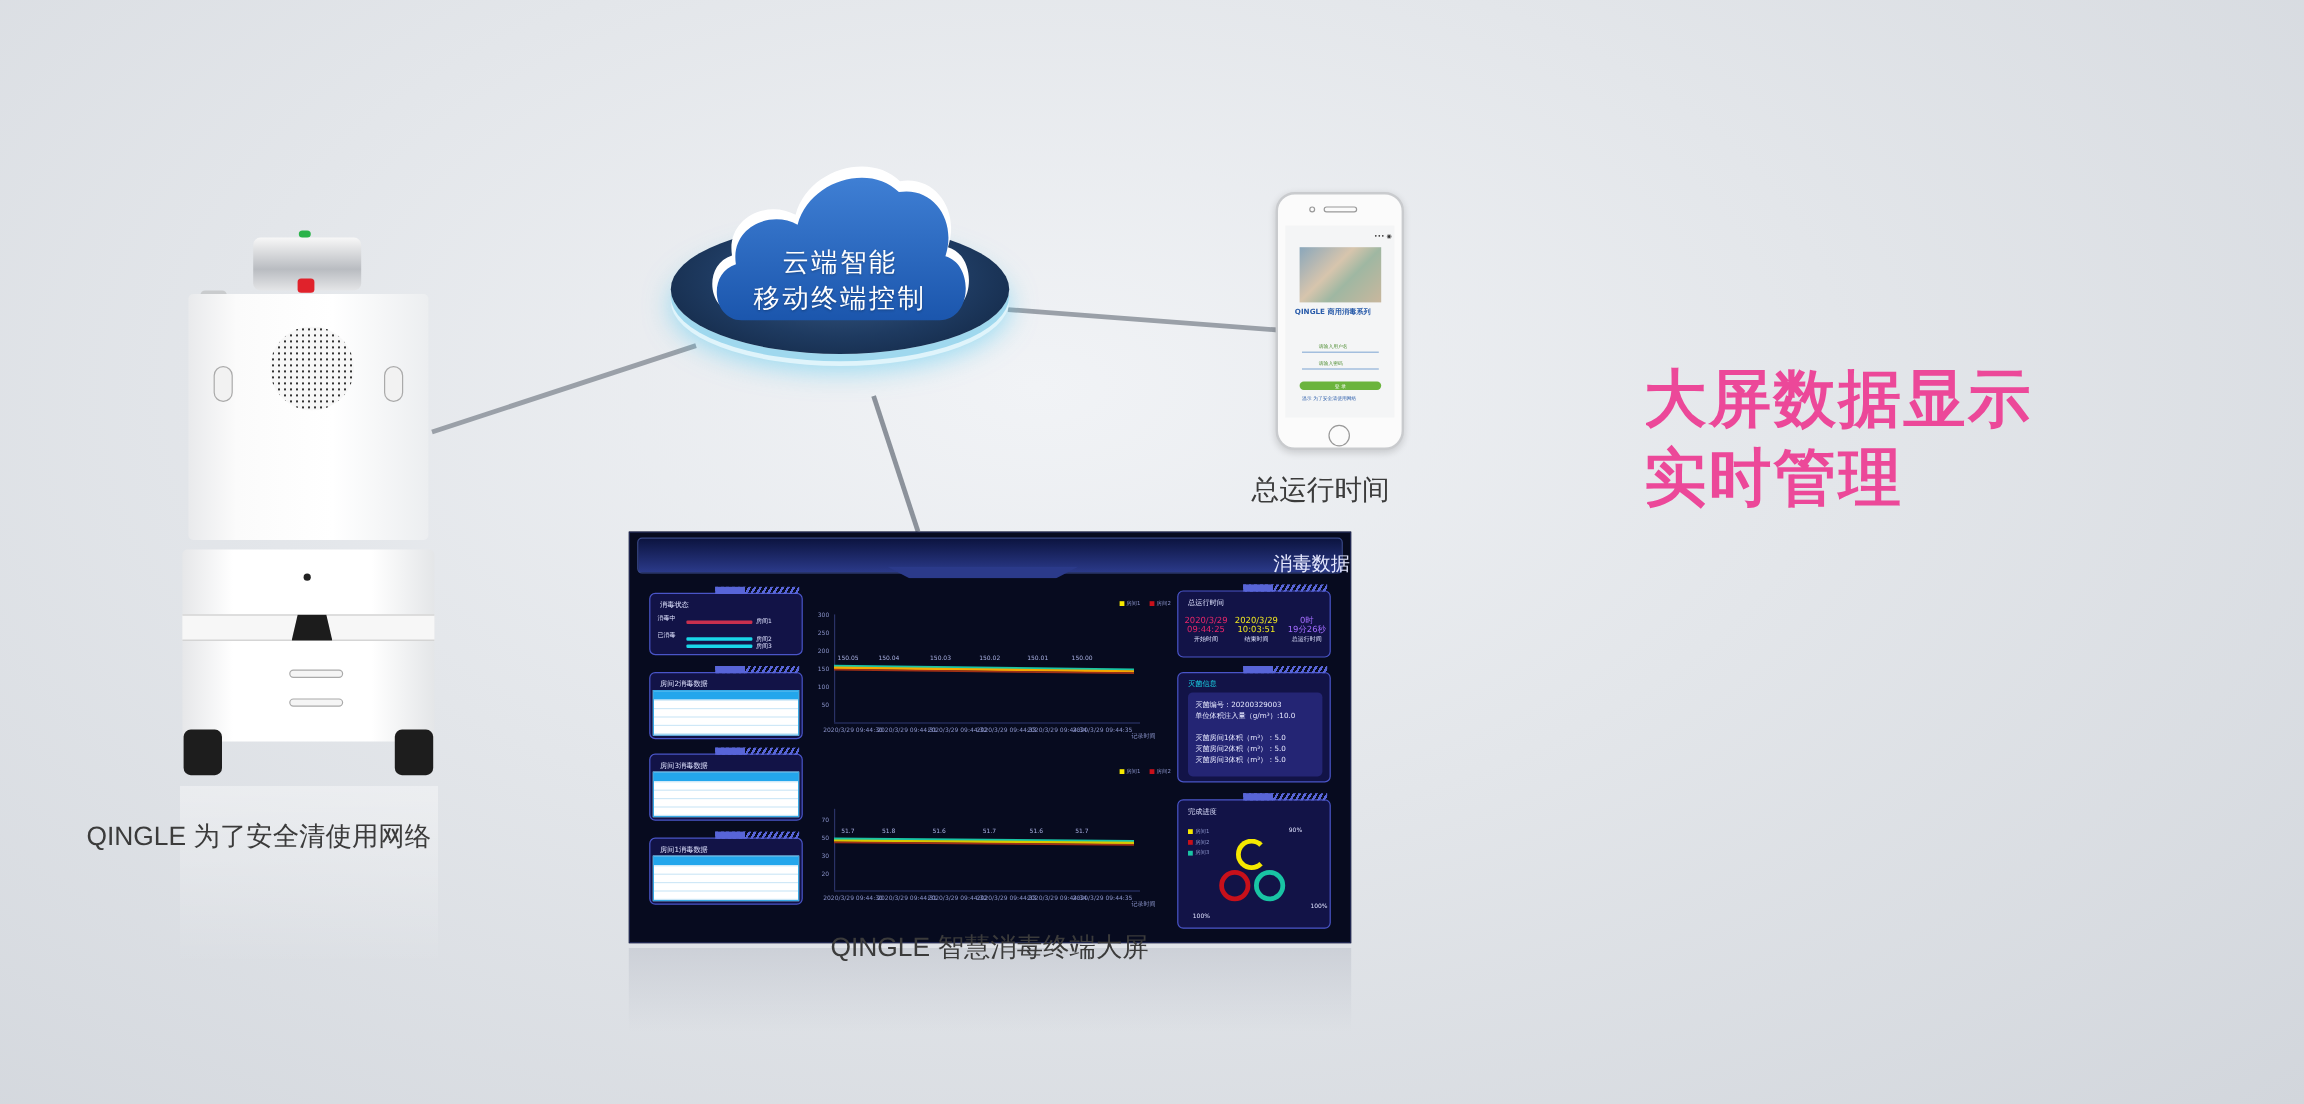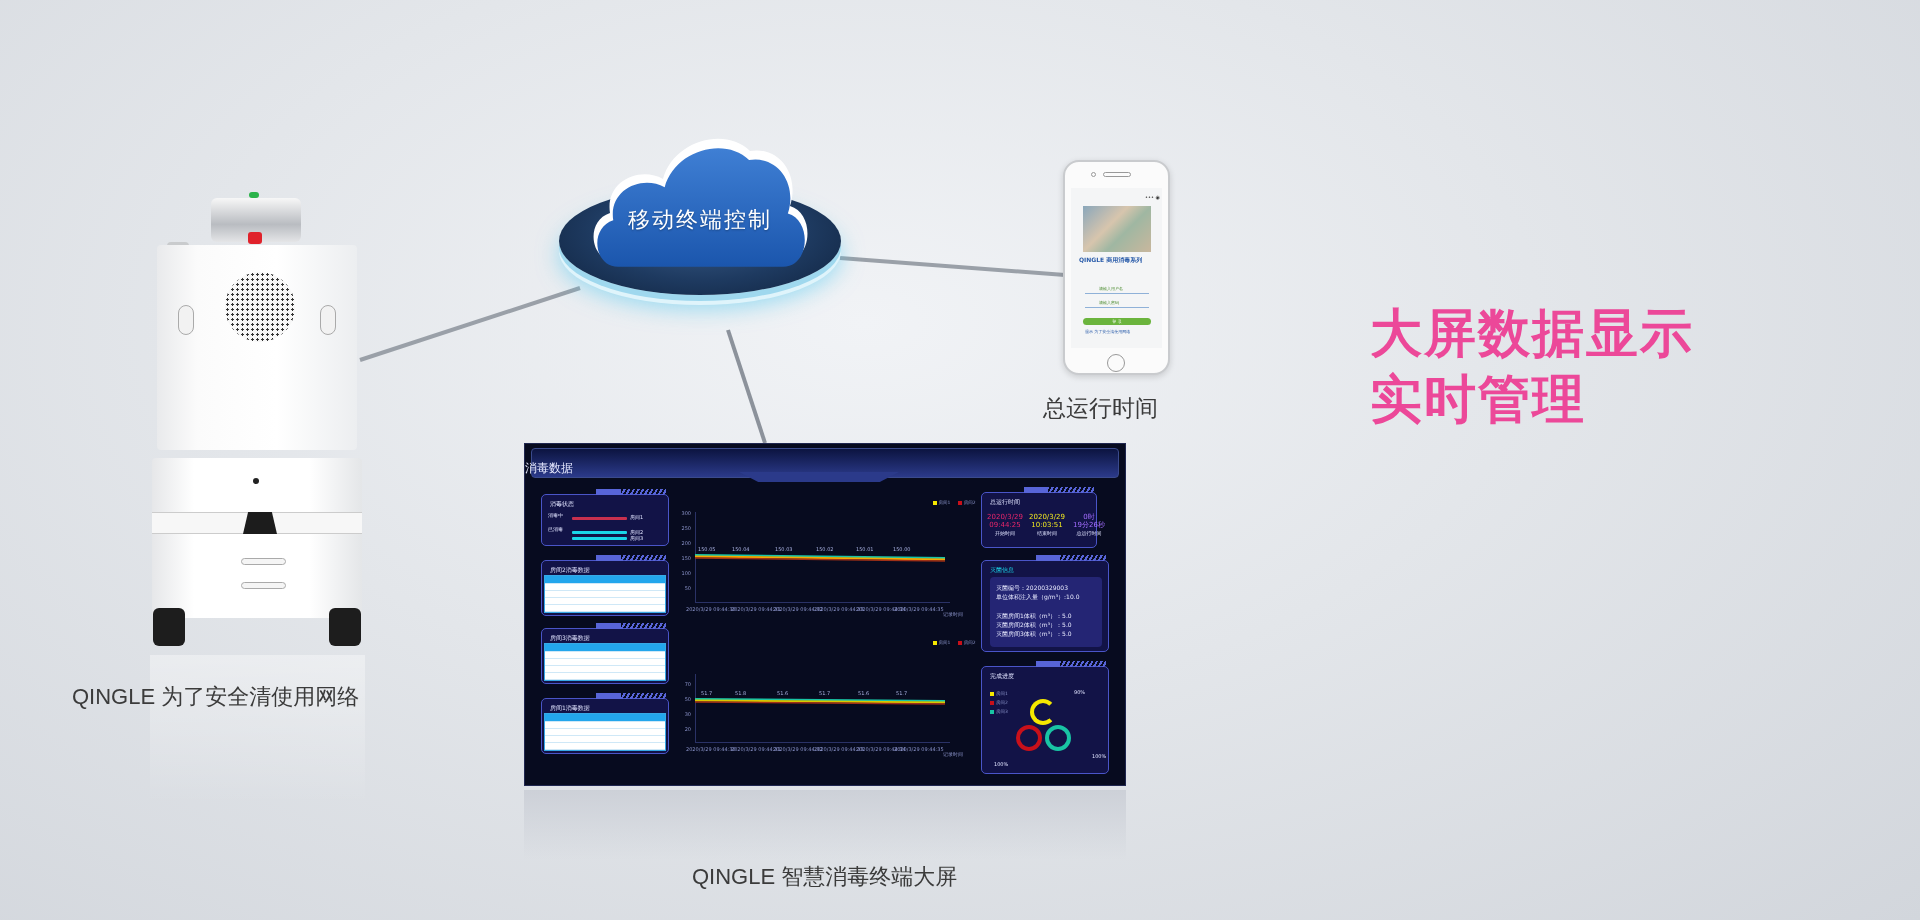--- a/index.html
+++ b/index.html
@@ -58,21 +58,21 @@
   .hero-title{left:1370px;top:300px;font-size:52px;font-weight:bold;color:#ec4899;line-height:66px;letter-spacing:2px}
   .hero-desc{left:1370px;top:482px;font-size:26px;color:#333;line-height:35px}
   
   .dash{left:524px;top:443px;width:602px;height:343px;background:#070b1f;border:1px solid #202750;overflow:hidden;
     font-family:"DejaVu Sans",sans-serif}
   .dash-reflect{left:524px;top:790px;width:602px;height:70px;background:linear-gradient(rgba(200,204,212,.8),rgba(220,223,228,0))}
   .dash .hdr{position:absolute;left:6px;top:4px;width:588px;height:30px;border:1px solid #3a4a8c;border-radius:4px;
     background:linear-gradient(#0c1440,#2b3a8a)}
   .dash .hdr-tab{position:absolute;left:214px;top:28px;width:160px;height:10px;background:#2b3a8a;
     clip-path:polygon(0 0,100% 0,88% 100%,12% 100%)}
-  .dash .hdr-title{position:absolute;left:0;top:16px;width:100%;text-align:left;color:#e6e9ff;font-size:12px}
+  .dash .hdr-title{position:absolute;left:0;top:16px;width:100%;text-align:right;color:#e6e9ff;font-size:16px}
   .panel{position:absolute;border:1px solid #4a55c8;border-radius:5px;background:#121347}
   .panel .ptitle{position:absolute;left:8px;top:5px;font-size:6px;color:#e0e3ff;white-space:nowrap}
   .panel .deco{position:absolute;right:2px;top:-6px;width:70px;height:6px;
     background:linear-gradient(90deg,#5865d8 0 35%,transparent 35% 40%),repeating-linear-gradient(120deg,#5865d8 0 2px,transparent 2px 4px)}
   .tbl{position:absolute;left:2px;right:2px;bottom:2px;background:#fff;border:1px solid #37a9e5}
   .tbl .th{height:7px;background:#23a6ec}
   .tbl .tr{height:7px;border-top:1px solid #cfe8f7;font-size:2px;color:#777}
   .status-line{position:absolute;height:3px;border-radius:1px}
   .st-lbl{position:absolute;font-size:5px;color:#e0e3ff;white-space:nowrap}
   .chart{position:absolute}
@@ -99,20 +99,21 @@
     <defs>
         <linearGradient id="cg" x1="0" y1="0" x2="0" y2="1">
           <stop offset="0" stop-color="#3f7fd4"></stop>
           <stop offset="1" stop-color="#1b56ad"></stop>
         </linearGradient>
       </defs>
     <path d="M30 140 C5 140 0 100 25 92 C20 60 55 45 78 58 C88 20 140 5 165 30 C195 25 215 55 205 85 C230 92 228 140 200 140 Z" fill="#ffffff" transform="translate(0,-4)"></path>
     <path d="M30 140 C5 140 0 100 25 92 C20 60 55 45 78 58 C88 20 140 5 165 30 C195 25 215 55 205 85 C230 92 228 140 200 140 Z" fill="url(#cg)" transform="translate(4,6) scale(0.97)"></path>
   </svg>
   <div class="cloud-text">
+    <div>云端智能</div>
     <div>移动终端控制</div>
   </div>
 </div>
 
 <div class="abs robot">
   <div class="top"></div>
   <div class="topbtn-g"></div>
   <div class="knob"></div>
   <div class="upper"></div>
   <div class="topbtn-r"></div>
@@ -268,21 +269,21 @@
     <div class="vlbl" style="left:215px;top:54px">51.7</div>
     <div class="xlbl" style="left:5px;top:110px">2020/3/29 09:44:30</div>
     <div class="xlbl" style="left:50px;top:110px">2020/3/29 09:44:31</div>
     <div class="xlbl" style="left:92px;top:110px">2020/3/29 09:44:32</div>
     <div class="xlbl" style="left:133px;top:110px">2020/3/29 09:44:33</div>
     <div class="xlbl" style="left:175px;top:110px">2020/3/29 09:44:34</div>
     <div class="xlbl" style="left:213px;top:110px">2020/3/29 09:44:35</div>
     <div class="xlbl" style="left:262px;top:115px">记录时间</div>
   </div>
 
-  <div class="panel" style="left:456px;top:48px;width:116px;height:56px">
+  <div class="panel" style="left:456px;top:48px;width:128px;height:56px">
     <div class="deco"></div>
     <div class="ptitle">总运行时间</div>
     <div style="position:absolute;left:4px;top:20px;font-size:7px;line-height:8px;color:#e8266a;text-align:center;width:38px">
       <div>2020/3/29</div>
       <div>09:44:25</div>
       <div style="font-size:5px;color:#e0e3ff">开始时间</div>
     </div>
     <div style="position:absolute;left:46px;top:20px;font-size:7px;line-height:8px;color:#f0e820;text-align:center;width:38px">
       <div>2020/3/29</div>
       <div>10:03:51</div>
@@ -316,13 +317,13 @@
     </div>
     <div class="ring" style="left:48px;top:32px;width:26px;height:26px;border-color:#f5e800;border-right-color:transparent"></div>
     <div class="ring" style="left:34px;top:58px;width:26px;height:26px;border-color:#c8101a"></div>
     <div class="ring" style="left:63px;top:58px;width:26px;height:26px;border-color:#19c4a4"></div>
     <div class="st-lbl" style="left:92px;top:22px">90%</div>
     <div class="st-lbl" style="left:12px;top:94px">100%</div>
     <div class="st-lbl" style="left:110px;top:86px">100%</div>
   </div>
 </div>
 <div class="abs dash-reflect"></div>
-<div class="abs label" style="left:692px;top:862px">QINGLE 智慧消毒终端大屏</div>
+<div class="abs label" style="left:692px;top:775px">QINGLE 智慧消毒终端大屏</div>
 
 </body></html>

